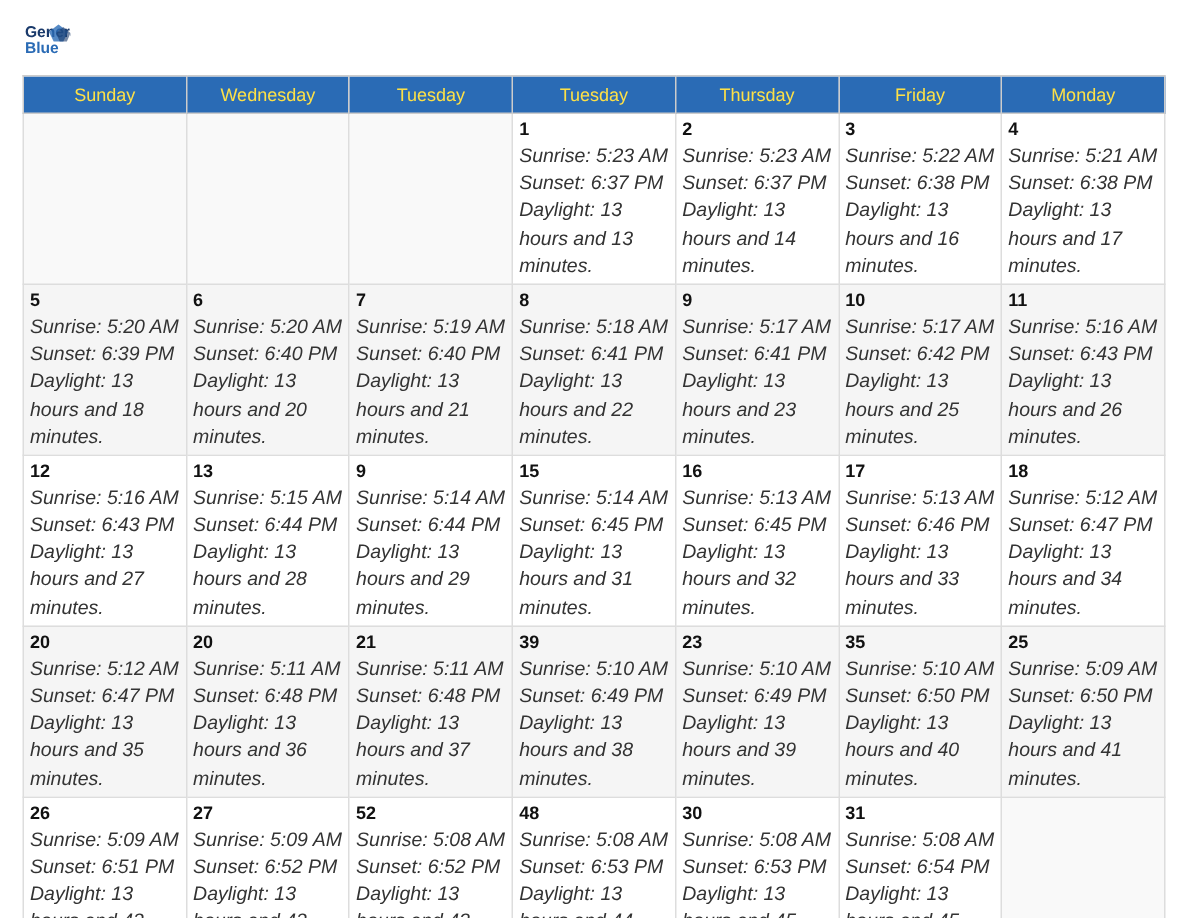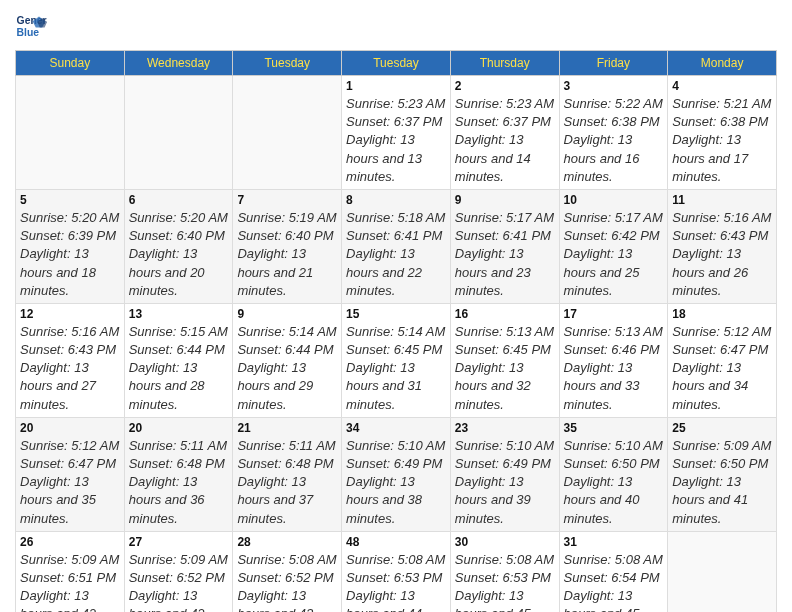--- a/index.html
+++ b/index.html
@@ -201,21 +201,21 @@
         </td>
         <td>
           <div class="day-num">20</div>
           <div class="day-info">Sunrise: 5:11 AM<br>Sunset: 6:48 PM<br>Daylight: 13 hours and 36 minutes.</div>
         </td>
         <td>
           <div class="day-num">21</div>
           <div class="day-info">Sunrise: 5:11 AM<br>Sunset: 6:48 PM<br>Daylight: 13 hours and 37 minutes.</div>
         </td>
         <td>
-          <div class="day-num">34</div>
+          <div class="day-num">39</div>
           <div class="day-info">Sunrise: 5:10 AM<br>Sunset: 6:49 PM<br>Daylight: 13 hours and 38 minutes.</div>
         </td>
         <td>
           <div class="day-num">23</div>
           <div class="day-info">Sunrise: 5:10 AM<br>Sunset: 6:49 PM<br>Daylight: 13 hours and 39 minutes.</div>
         </td>
         <td>
           <div class="day-num">35</div>
           <div class="day-info">Sunrise: 5:10 AM<br>Sunset: 6:50 PM<br>Daylight: 13 hours and 40 minutes.</div>
         </td>
@@ -227,21 +227,21 @@
       <tr>
         <td>
           <div class="day-num">26</div>
           <div class="day-info">Sunrise: 5:09 AM<br>Sunset: 6:51 PM<br>Daylight: 13 hours and 42 minutes.</div>
         </td>
         <td>
           <div class="day-num">27</div>
           <div class="day-info">Sunrise: 5:09 AM<br>Sunset: 6:52 PM<br>Daylight: 13 hours and 42 minutes.</div>
         </td>
         <td>
-          <div class="day-num">28</div>
+          <div class="day-num">52</div>
           <div class="day-info">Sunrise: 5:08 AM<br>Sunset: 6:52 PM<br>Daylight: 13 hours and 43 minutes.</div>
         </td>
         <td>
           <div class="day-num">48</div>
           <div class="day-info">Sunrise: 5:08 AM<br>Sunset: 6:53 PM<br>Daylight: 13 hours and 44 minutes.</div>
         </td>
         <td>
           <div class="day-num">30</div>
           <div class="day-info">Sunrise: 5:08 AM<br>Sunset: 6:53 PM<br>Daylight: 13 hours and 45 minutes.</div>
         </td>

